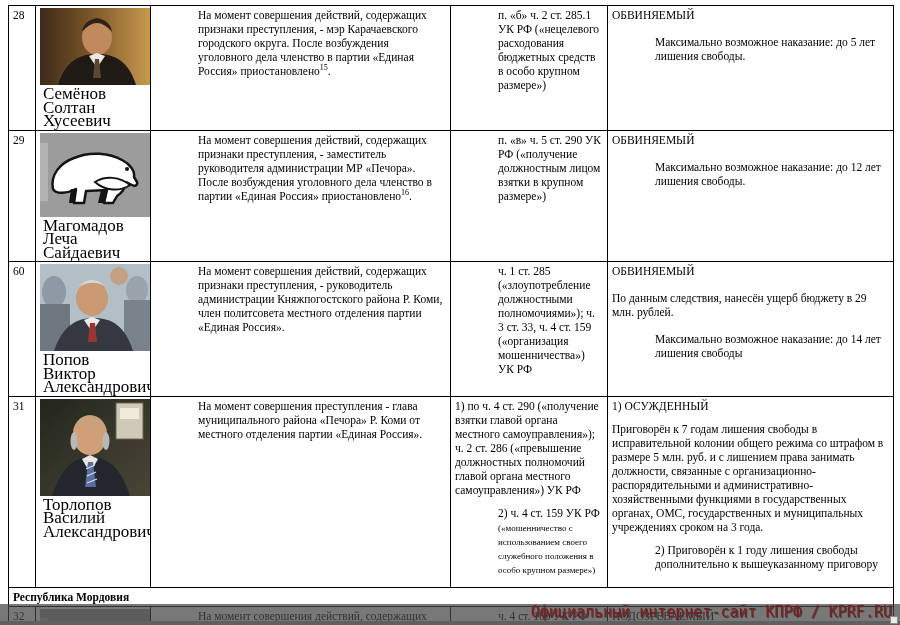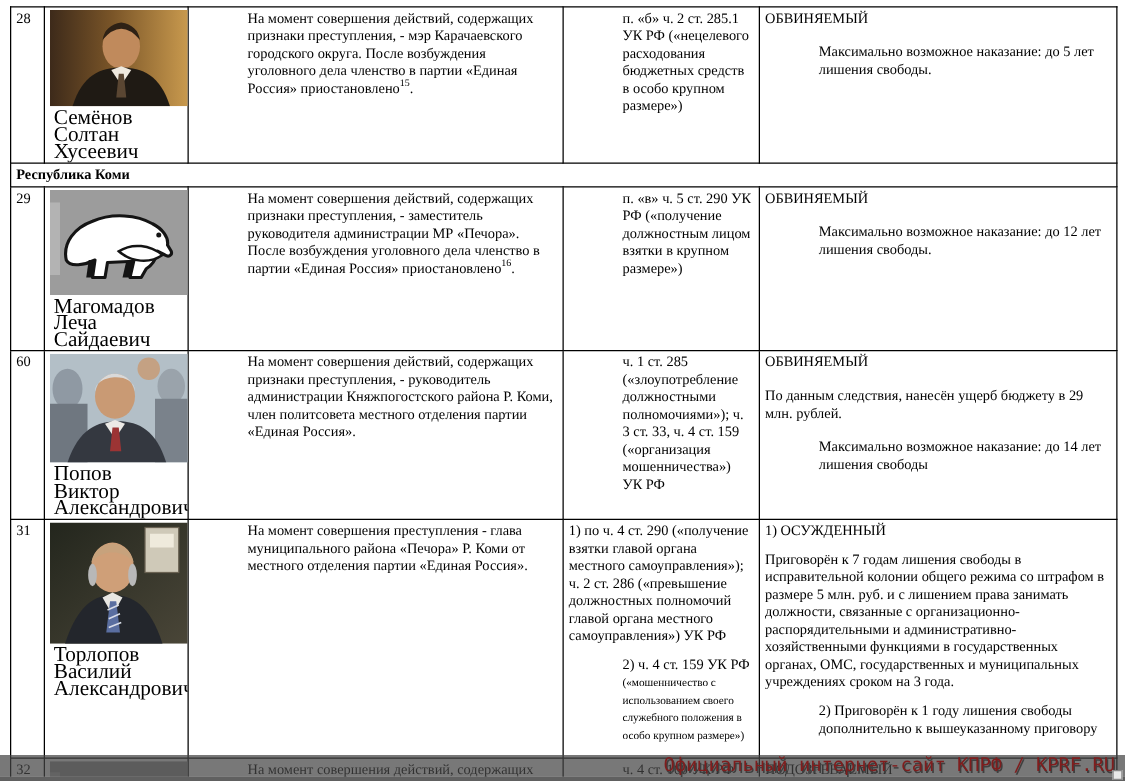--- a/index.html
+++ b/index.html
@@ -92,23 +92,20 @@
             <p class="para"><span>На момент совершения действий, содержащих признаки преступления, - мэр Карачаевского городского округа. После возбуждения уголовного дела членство в партии «Единая Россия» приостановлено</span><sup>15</sup><span>.</span></p>
           </td>
           <td class="c-art">
             <p class="para"><span>п. «б» ч. 2 ст. 285.1 УК РФ («нецелевого  расходования бюджетных средств в особо крупном размере»)</span></p>
           </td>
           <td class="c-status">
             <p class="para">ОБВИНЯЕМЫЙ</p>
             <p class="para">Максимально возможное наказание: до 5 лет лишения свободы.</p>
           </td>
         </tr>
-        <tr class="sec">
-          <td colspan="5">Республика Коми</td>
-        </tr>
         <tr class="h29">
           <td class="c-num">29</td>
           <td class="c-photo">
             <div class="photo ph29">
               <svg viewBox="0 0 111 84" preserveAspectRatio="none" xmlns="http://www.w3.org/2000/svg">
                 <rect width="111" height="84" fill="#9c9c9c"></rect>
                 <rect x="0" y="10" width="8" height="58" fill="#b3b3b3"></rect>
                 <path d="M13 56 C10 42 20 30 34 25 C50 18 70 20 82 27 C90 31 95 38 94 44 L97 49 C98 52 95 54 92 52 L86 49 C85 55 82 60 77 63 L73 70 L64 70 L67 57 L46 58 L44 70 L34 70 L36 56 C28 60 16 62 13 56 Z" fill="#ffffff" stroke="#141414" stroke-width="2.5" stroke-linejoin="round"></path>
                 <path d="M67 57 L64 70 L58 70 L61 57 Z" fill="#141414"></path>
                 <path d="M36 56 L34 70 L29 70 L31 56 Z" fill="#141414"></path>
@@ -193,20 +190,23 @@
           <td class="c-art">
             <p class="para"><span>1) по ч. 4 ст. 290 («получение взятки главой органа местного самоуправления»); ч. 2 ст. 286 («превышение должностных полномочий главой органа местного самоуправления») УК РФ</span></p>
             <p class="para"><span>2) ч. 4 ст. 159 УК РФ </span><span class="small">(«мошенничество с использованием своего служебного положения в особо крупном размере»)</span></p>
           </td>
           <td class="c-status">
             <p class="para">1) ОСУЖДЕННЫЙ</p>
             <p class="para">Приговорён к 7 годам лишения свободы в исправительной колонии общего режима со штрафом в размере 5 млн. руб. и с лишением права занимать должности, связанные с организационно-распорядительными и  административно-хозяйственными функциями  в государственных органах, ОМС, государственных и муниципальных учреждениях сроком на 3 года.</p>
             <p class="para">2) Приговорён к 1 году лишения свободы дополнительно к вышеуказанному приговору</p>
           </td>
         </tr>
+        <tr class="sec">
+          <td colspan="5">Республика Мордовия</td>
+        </tr>
         <tr class="h32">
           <td class="c-num">32</td>
           <td class="c-photo">
             <div class="photo ph32">
               <svg viewBox="0 0 111 84" preserveAspectRatio="none" xmlns="http://www.w3.org/2000/svg">
                 <rect width="111" height="84" fill="#9c9c9c"></rect>
                 <rect x="0" y="10" width="8" height="58" fill="#b3b3b3"></rect>
                 <path d="M13 56 C10 42 20 30 34 25 C50 18 70 20 82 27 C90 31 95 38 94 44 L97 49 C98 52 95 54 92 52 L86 49 C85 55 82 60 77 63 L73 70 L64 70 L67 57 L46 58 L44 70 L34 70 L36 56 C28 60 16 62 13 56 Z" fill="#ffffff" stroke="#141414" stroke-width="2.5" stroke-linejoin="round"></path>
                 <path d="M67 57 L64 70 L58 70 L61 57 Z" fill="#141414"></path>
                 <path d="M36 56 L34 70 L29 70 L31 56 Z" fill="#141414"></path>

